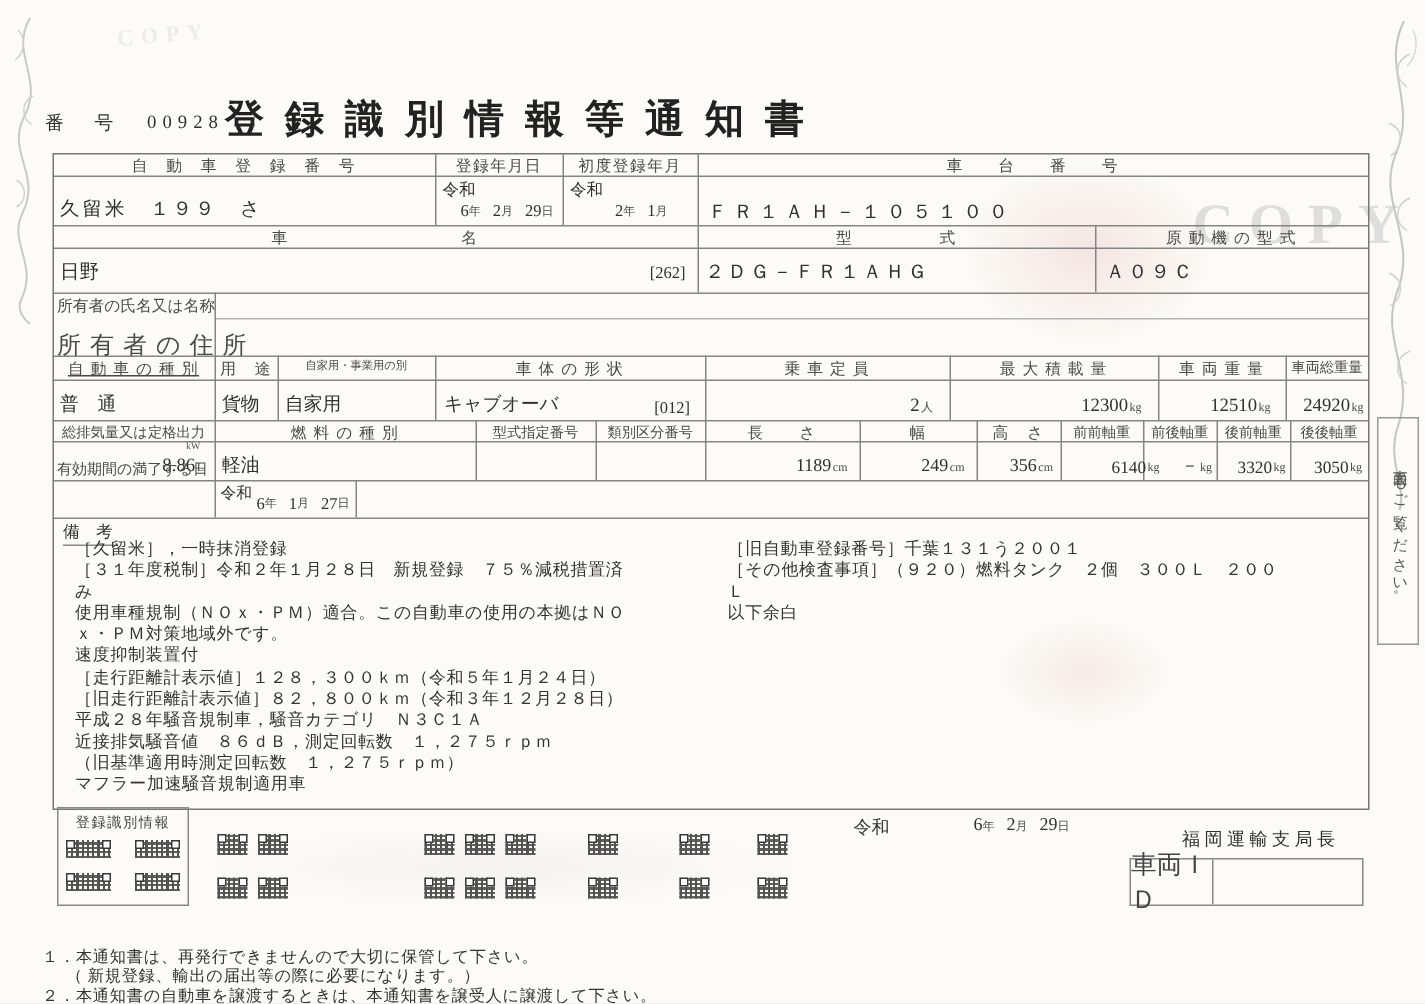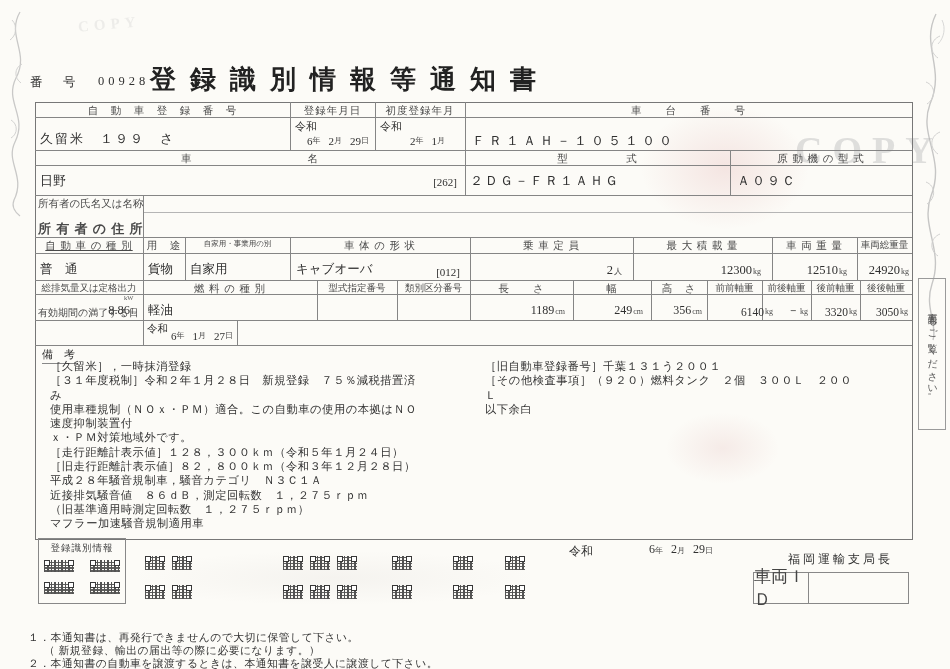--- a/index.html
+++ b/index.html
@@ -133,21 +133,21 @@
 
   <div class="lbl" style="left:465px;top:152px;width:265px;">型　　　　　式</div>
   <div class="lbl" style="left:35px;top:152px;width:430px;">車　　　　　　　　　　名</div>
   <div class="lbl" style="left:730px;top:152px;width:182px;">原 動 機 の 型 式</div>
   <div class="val" style="left:40px;top:172px;font-size:13px;">日野</div>
   <div class="num" style="left:400px;top:160px;width:63px;height:28px;font-size:11px;">[262]</div>
   <div class="val" style="left:470px;top:172px;font-size:13px;letter-spacing:2px;">２ＤＧ－ＦＲ１ＡＨＧ</div>
   <div class="val" style="left:737px;top:172px;font-size:13px;letter-spacing:2px;">Ａ０９Ｃ</div>
 
   <div class="val" style="left:38px;top:197px;font-size:10.5px;color:#4a4a4a;">所有者の氏名又は名称</div>
-  <div class="val" style="left:38px;top:220px;font-size:13px;color:#4a4a4a;letter-spacing:1px;font-weight:bold;">所 有 者 の 住 所</div>
+  <div class="val" style="left:38px;top:220px;font-size:16px;color:#4a4a4a;letter-spacing:1px;">所 有 者 の 住 所</div>
 
   <div class="lbl" style="left:35px;top:239px;width:108px;text-decoration:underline;">自 動 車 の 種 別</div>
   <div class="lbl" style="left:143px;top:239px;width:42px;">用　途</div>
   <div class="lbl tiny" style="left:185px;top:239px;width:105px;">自家用・事業用の別</div>
   <div class="lbl" style="left:290px;top:239px;width:180px;">車 体 の 形 状</div>
   <div class="lbl" style="left:470px;top:239px;width:163px;">乗 車 定 員</div>
   <div class="lbl" style="left:633px;top:239px;width:139px;">最 大 積 載 量</div>
   <div class="lbl" style="left:772px;top:239px;width:85px;">車 両 重 量</div>
   <div class="lbl small" style="left:857px;top:239px;width:55px;">車両総重量</div>
 
@@ -232,22 +232,22 @@
         <span class="u">日</span>
       </span>
   </div>
 
   <div class="val" style="left:42px;top:347px;font-size:11px;border-bottom:1px solid #888;padding:0 3px 1px 0;">備　考</div>
   <div class="rem" style="left:50px;top:359px;width:432px;">
     <div>［久留米］，一時抹消登録</div>
     <div>［３１年度税制］令和２年１月２８日　新規登録　７５％減税措置済</div>
     <div>み</div>
     <div>使用車種規制（ＮＯｘ・ＰＭ）適合。この自動車の使用の本拠はＮＯ</div>
+    <div>ｘ・ＰＭ対策地域外です。</div>
     <div>速度抑制装置付</div>
-    <div>ｘ・ＰＭ対策地域外です。</div>
     <div>［走行距離計表示値］１２８，３００ｋｍ（令和５年１月２４日）</div>
     <div>［旧走行距離計表示値］８２，８００ｋｍ（令和３年１２月２８日）</div>
     <div>平成２８年騒音規制車，騒音カテゴリ　Ｎ３Ｃ１Ａ</div>
     <div>近接排気騒音値　８６ｄＢ，測定回転数　１，２７５ｒｐｍ</div>
     <div>（旧基準適用時測定回転数　１，２７５ｒｐｍ）</div>
     <div>マフラー加速騒音規制適用車</div>
   </div>
   <div class="rem" style="left:485px;top:359px;width:420px;">
     <div>［旧自動車登録番号］千葉１３１う２００１</div>
     <div>［その他検査事項］（９２０）燃料タンク　２個　３００Ｌ　２００</div>

